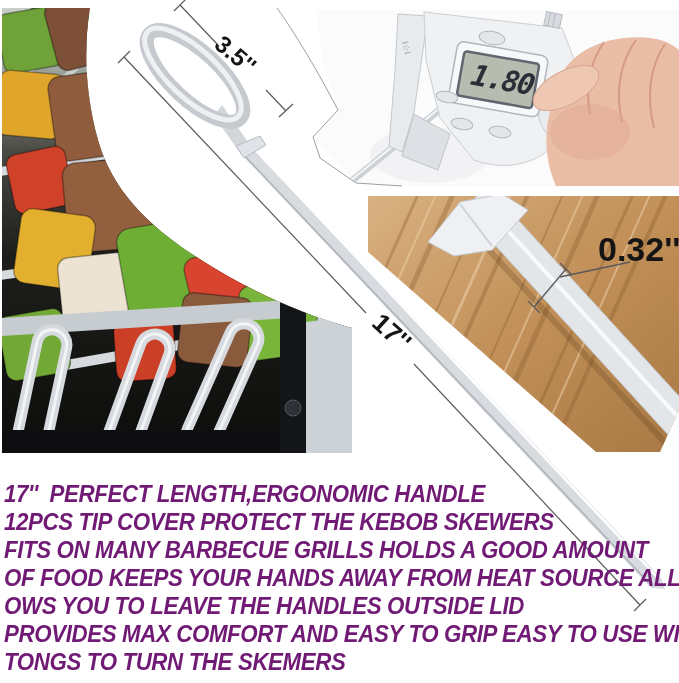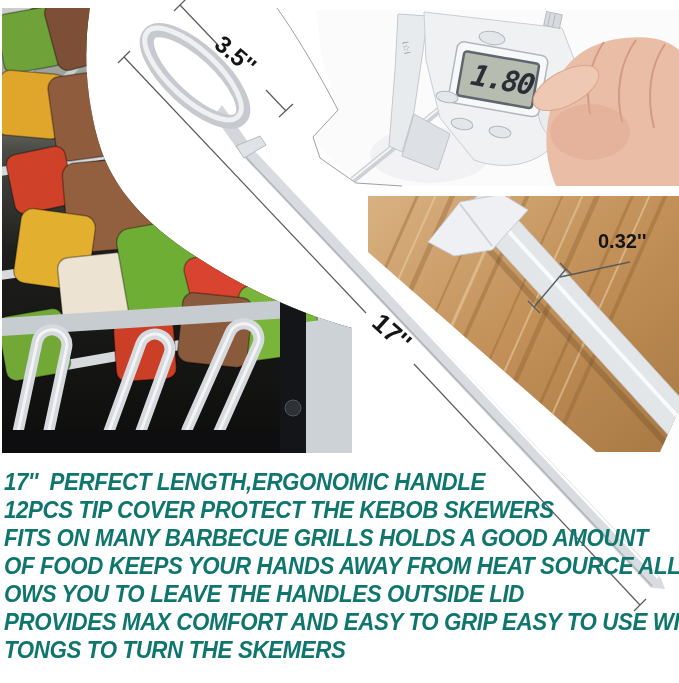--- a/index.html
+++ b/index.html
@@ -2,26 +2,26 @@
 <html><head>
 <meta charset="utf-8">
 <style>
   html,body{margin:0;padding:0;background:#ffffff;}
   #stage{position:relative;width:679px;height:683px;background:#fff;overflow:hidden;
          font-family:"Liberation Sans",sans-serif;}
   #stage svg{position:absolute;left:0;top:0;}
   .dim{position:absolute;font-weight:bold;color:#151515;white-space:pre;}
   .dim-35{left:213px;top:41px;font-size:24px;transform:rotate(40deg);}
   .dim-17{left:371px;top:317px;font-size:26px;transform:rotate(42deg);}
-  .dim-032{left:598px;top:230px;font-size:20px;}
+  .dim-032{left:598px;top:230px;font-size:34px;}
   .lcd-read{position:absolute;left:461px;top:57px;width:72px;height:44px;
     font-family:"DejaVu Sans Mono",monospace;font-weight:bold;font-style:italic;
     font-size:29px;line-height:44px;text-align:right;color:#2a2e36;letter-spacing:-2px;
     transform:rotate(10deg) skewX(-4deg);transform-origin:36px 23px;}
-  .desc{position:absolute;left:4px;top:468px;width:672px;color:#0f766e;}
+  .desc{position:absolute;left:4px;top:480px;width:672px;color:#701a75;}
   .desc div{font-style:italic;font-weight:bold;font-size:23px;height:28px;line-height:28px;
     letter-spacing:-0.4px;white-space:pre;transform:scaleX(.97);transform-origin:left center;}
 </style>
 </head>
 <body>
 
 <div id="stage">
 
 <svg width="679" height="683" viewBox="0 0 679 683">
   <defs>

